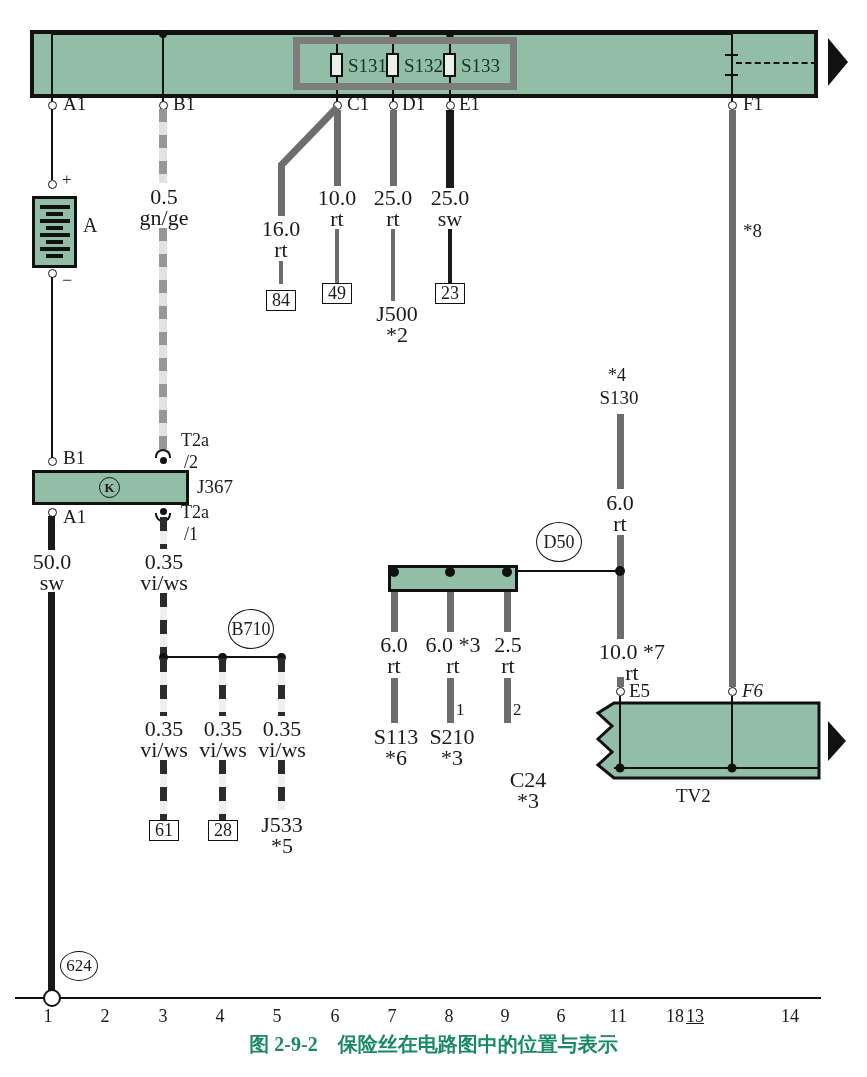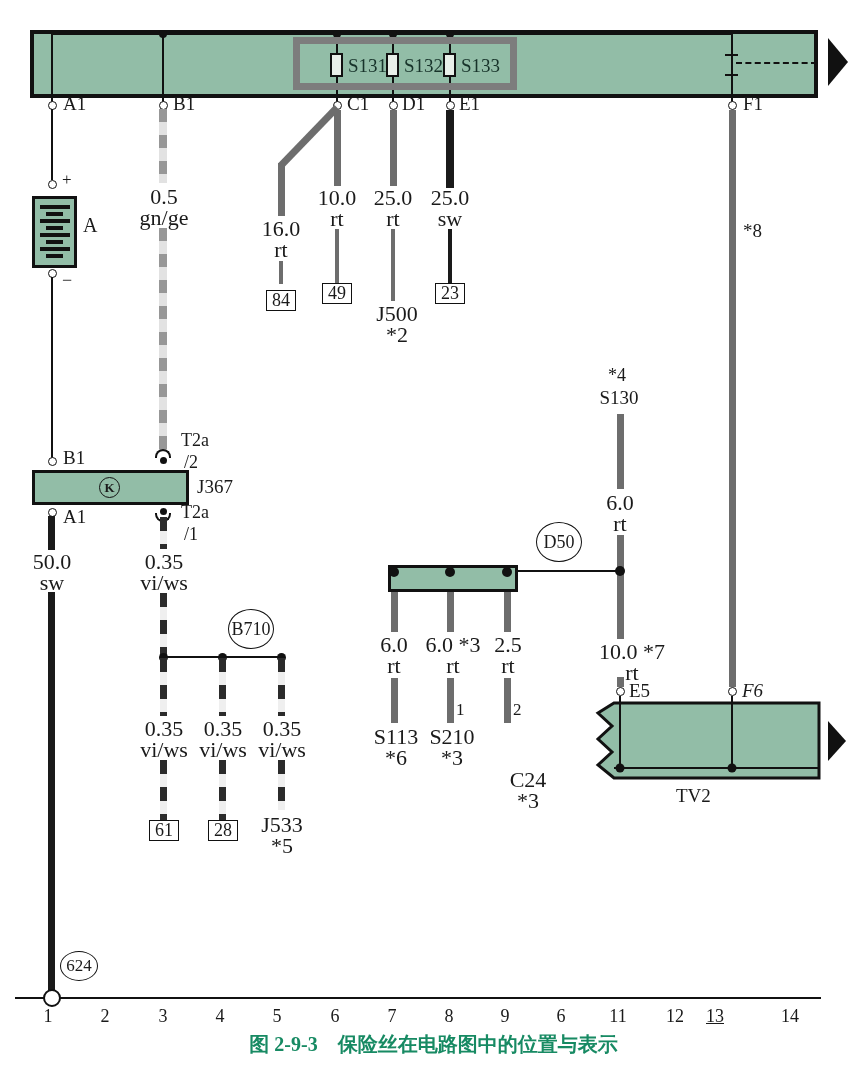--- a/index.html
+++ b/index.html
@@ -290,19 +290,19 @@
   <div class="rnum" style="left:105px;">2</div>
   <div class="rnum" style="left:163px;">3</div>
   <div class="rnum" style="left:220px;">4</div>
   <div class="rnum" style="left:277px;">5</div>
   <div class="rnum" style="left:335px;">6</div>
   <div class="rnum" style="left:392px;">7</div>
   <div class="rnum" style="left:449px;">8</div>
   <div class="rnum" style="left:505px;">9</div>
   <div class="rnum" style="left:561px;">6</div>
   <div class="rnum" style="left:618px;">11</div>
-  <div class="rnum" style="left:675px;">12</div>
-  <div class="rnum" style="left:715px;text-decoration:underline;">13</div>
+  <div class="rnum" style="left:675px;">18</div>
+  <div class="rnum" style="left:695px;text-decoration:underline;">13</div>
   <div class="rnum" style="left:790px;">14</div>
 
-  <div id="caption">图 2-9-3　保险丝在电路图中的位置与表示</div>
+  <div id="caption">图 2-9-2　保险丝在电路图中的位置与表示</div>
 
 </div>
 
 </body></html>

